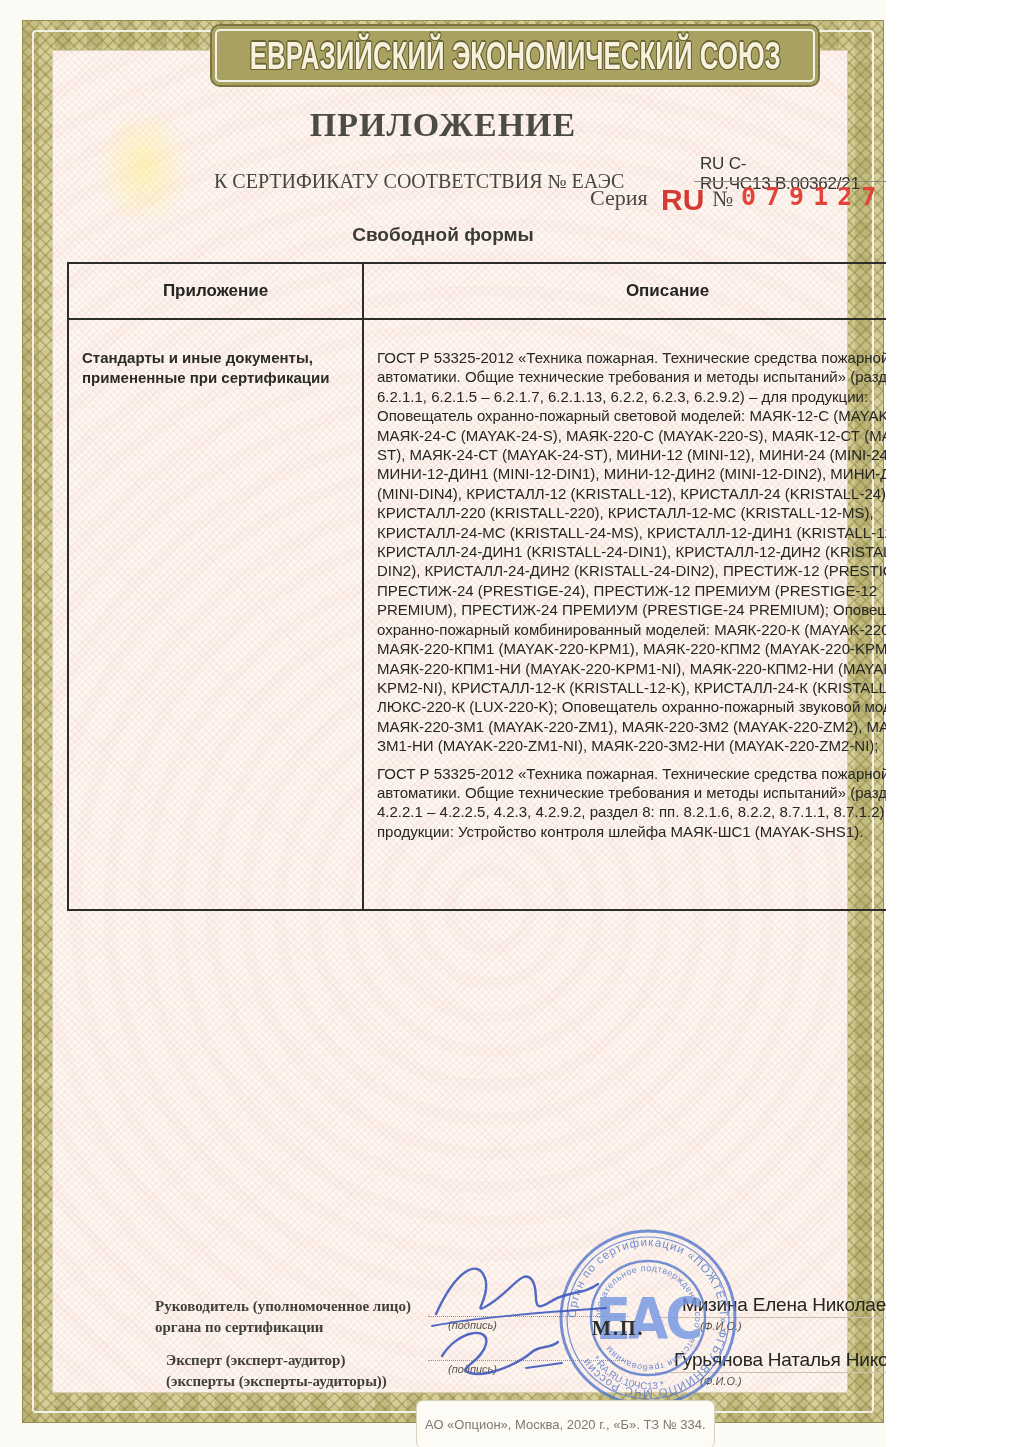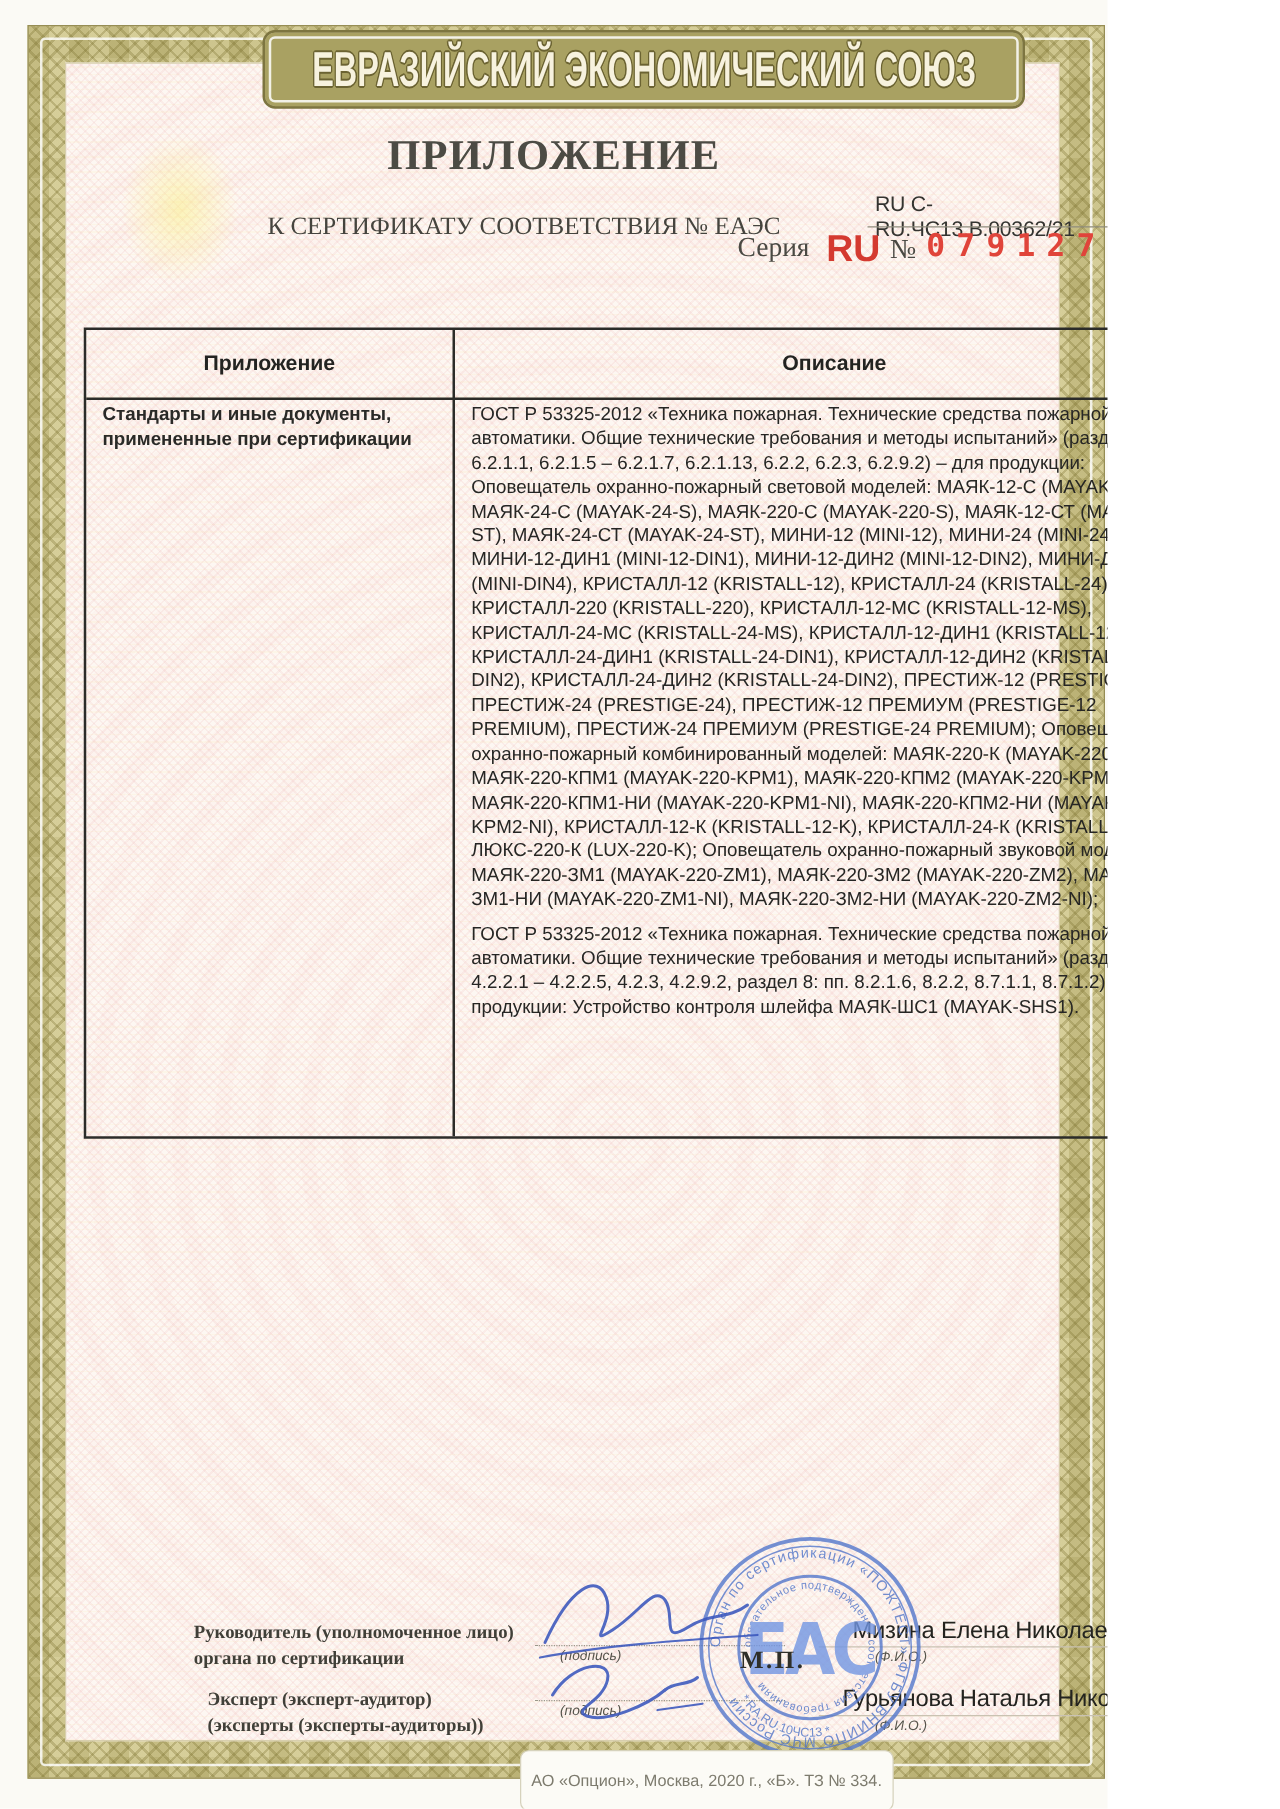--- a/index.html
+++ b/index.html
@@ -93,21 +93,21 @@
     display: grid; grid-template-rows: 56px 1fr;
     background: transparent;
   }
   .thead, .tbody { display: grid; grid-template-columns: 295px 1fr; min-height: 0; }
   .th {
     display:flex; align-items:center; justify-content:center;
     font-weight: bold; font-size: 17px; color: #232321;
     border-bottom: 2px solid #2c2c29;
   }
   .th.first, .td.first { border-right: 2px solid #2c2c29; }
-  .td { padding: 2px 13px; overflow: hidden; }
+  .td { padding: 28px 13px; overflow: hidden; }
   .td.first { font-weight: bold; font-size: 15px; line-height: 1.32; color:#2a2a27; }
   .td.desc { font-size: 15px; line-height: 19.4px; color: #262624; }
   .td.desc p + p { margin-top: 8px; }
   
   .role {
     position: absolute; left: 155px; width: 262px;
     font-family: "Liberation Serif", serif; font-weight: bold;
     font-size: 15px; line-height: 1.42; color: #403f38;
   }
   .sig-line { position:absolute; border-top: 1px dotted #9b988a; }
@@ -144,20 +144,21 @@
 
   <div class="cert-label">К СЕРТИФИКАТУ СООТВЕТСТВИЯ № ЕАЭС</div>
   <div class="cert-number">RU C-RU.ЧС13.В.00362/21</div>
   <div class="cert-underline"></div>
 
   <div class="series-label">Серия</div>
   <div class="series-value">RU</div>
   <div class="number-sign">№</div>
   <div class="blank-number">0791275</div>
 
+  <div class="form-note">Свободной формы</div>
 
   <div class="annex-table">
     <div class="thead">
       <div class="th first">Приложение</div>
       <div class="th">Описание</div>
     </div>
     <div class="tbody">
       <div class="td first">Стандарты и иные документы, примененные при сертификации</div>
       <div class="td desc">
         <p>ГОСТ Р 53325-2012 «Техника пожарная. Технические средства пожарной автоматики. Общие технические требования и методы испытаний» (раздел 6: пп. 6.2.1.1, 6.2.1.5 – 6.2.1.7, 6.2.1.13, 6.2.2, 6.2.3, 6.2.9.2) – для продукции: Оповещатель охранно-пожарный световой моделей: МАЯК-12-С (MAYAK-12-S), МАЯК-24-С (MAYAK-24-S), МАЯК-220-С (MAYAK-220-S), МАЯК-12-СТ (MAYAK-12-ST), МАЯК-24-СТ (MAYAK-24-ST), МИНИ-12 (MINI-12), МИНИ-24 (MINI-24), МИНИ-12-ДИН1 (MINI-12-DIN1), МИНИ-12-ДИН2 (MINI-12-DIN2), МИНИ-ДИН4 (MINI-DIN4), КРИСТАЛЛ-12 (KRISTALL-12), КРИСТАЛЛ-24 (KRISTALL-24), КРИСТАЛЛ-220 (KRISTALL-220), КРИСТАЛЛ-12-МС (KRISTALL-12-MS), КРИСТАЛЛ-24-МС (KRISTALL-24-MS), КРИСТАЛЛ-12-ДИН1 (KRISTALL-12-DIN1), КРИСТАЛЛ-24-ДИН1 (KRISTALL-24-DIN1), КРИСТАЛЛ-12-ДИН2 (KRISTALL-12-DIN2), КРИСТАЛЛ-24-ДИН2 (KRISTALL-24-DIN2), ПРЕСТИЖ-12 (PRESTIGE-12), ПРЕСТИЖ-24 (PRESTIGE-24), ПРЕСТИЖ-12 ПРЕМИУМ (PRESTIGE-12 PREMIUM), ПРЕСТИЖ-24 ПРЕМИУМ (PRESTIGE-24 PREMIUM); Оповещатель охранно-пожарный комбинированный моделей: МАЯК-220-К (MAYAK-220-K), МАЯК-220-КПМ1 (MAYAK-220-KPM1), МАЯК-220-КПМ2 (MAYAK-220-KPM2), МАЯК-220-КПМ1-НИ (MAYAK-220-KPM1-NI), МАЯК-220-КПМ2-НИ (MAYAK-220-KPM2-NI), КРИСТАЛЛ-12-К (KRISTALL-12-K), КРИСТАЛЛ-24-К (KRISTALL-24-K), ЛЮКС-220-К (LUX-220-K); Оповещатель охранно-пожарный звуковой моделей: МАЯК-220-ЗМ1 (MAYAK-220-ZM1), МАЯК-220-ЗМ2 (MAYAK-220-ZM2), МАЯК-220-ЗМ1-НИ (MAYAK-220-ZM1-NI), МАЯК-220-ЗМ2-НИ (MAYAK-220-ZM2-NI);</p>

